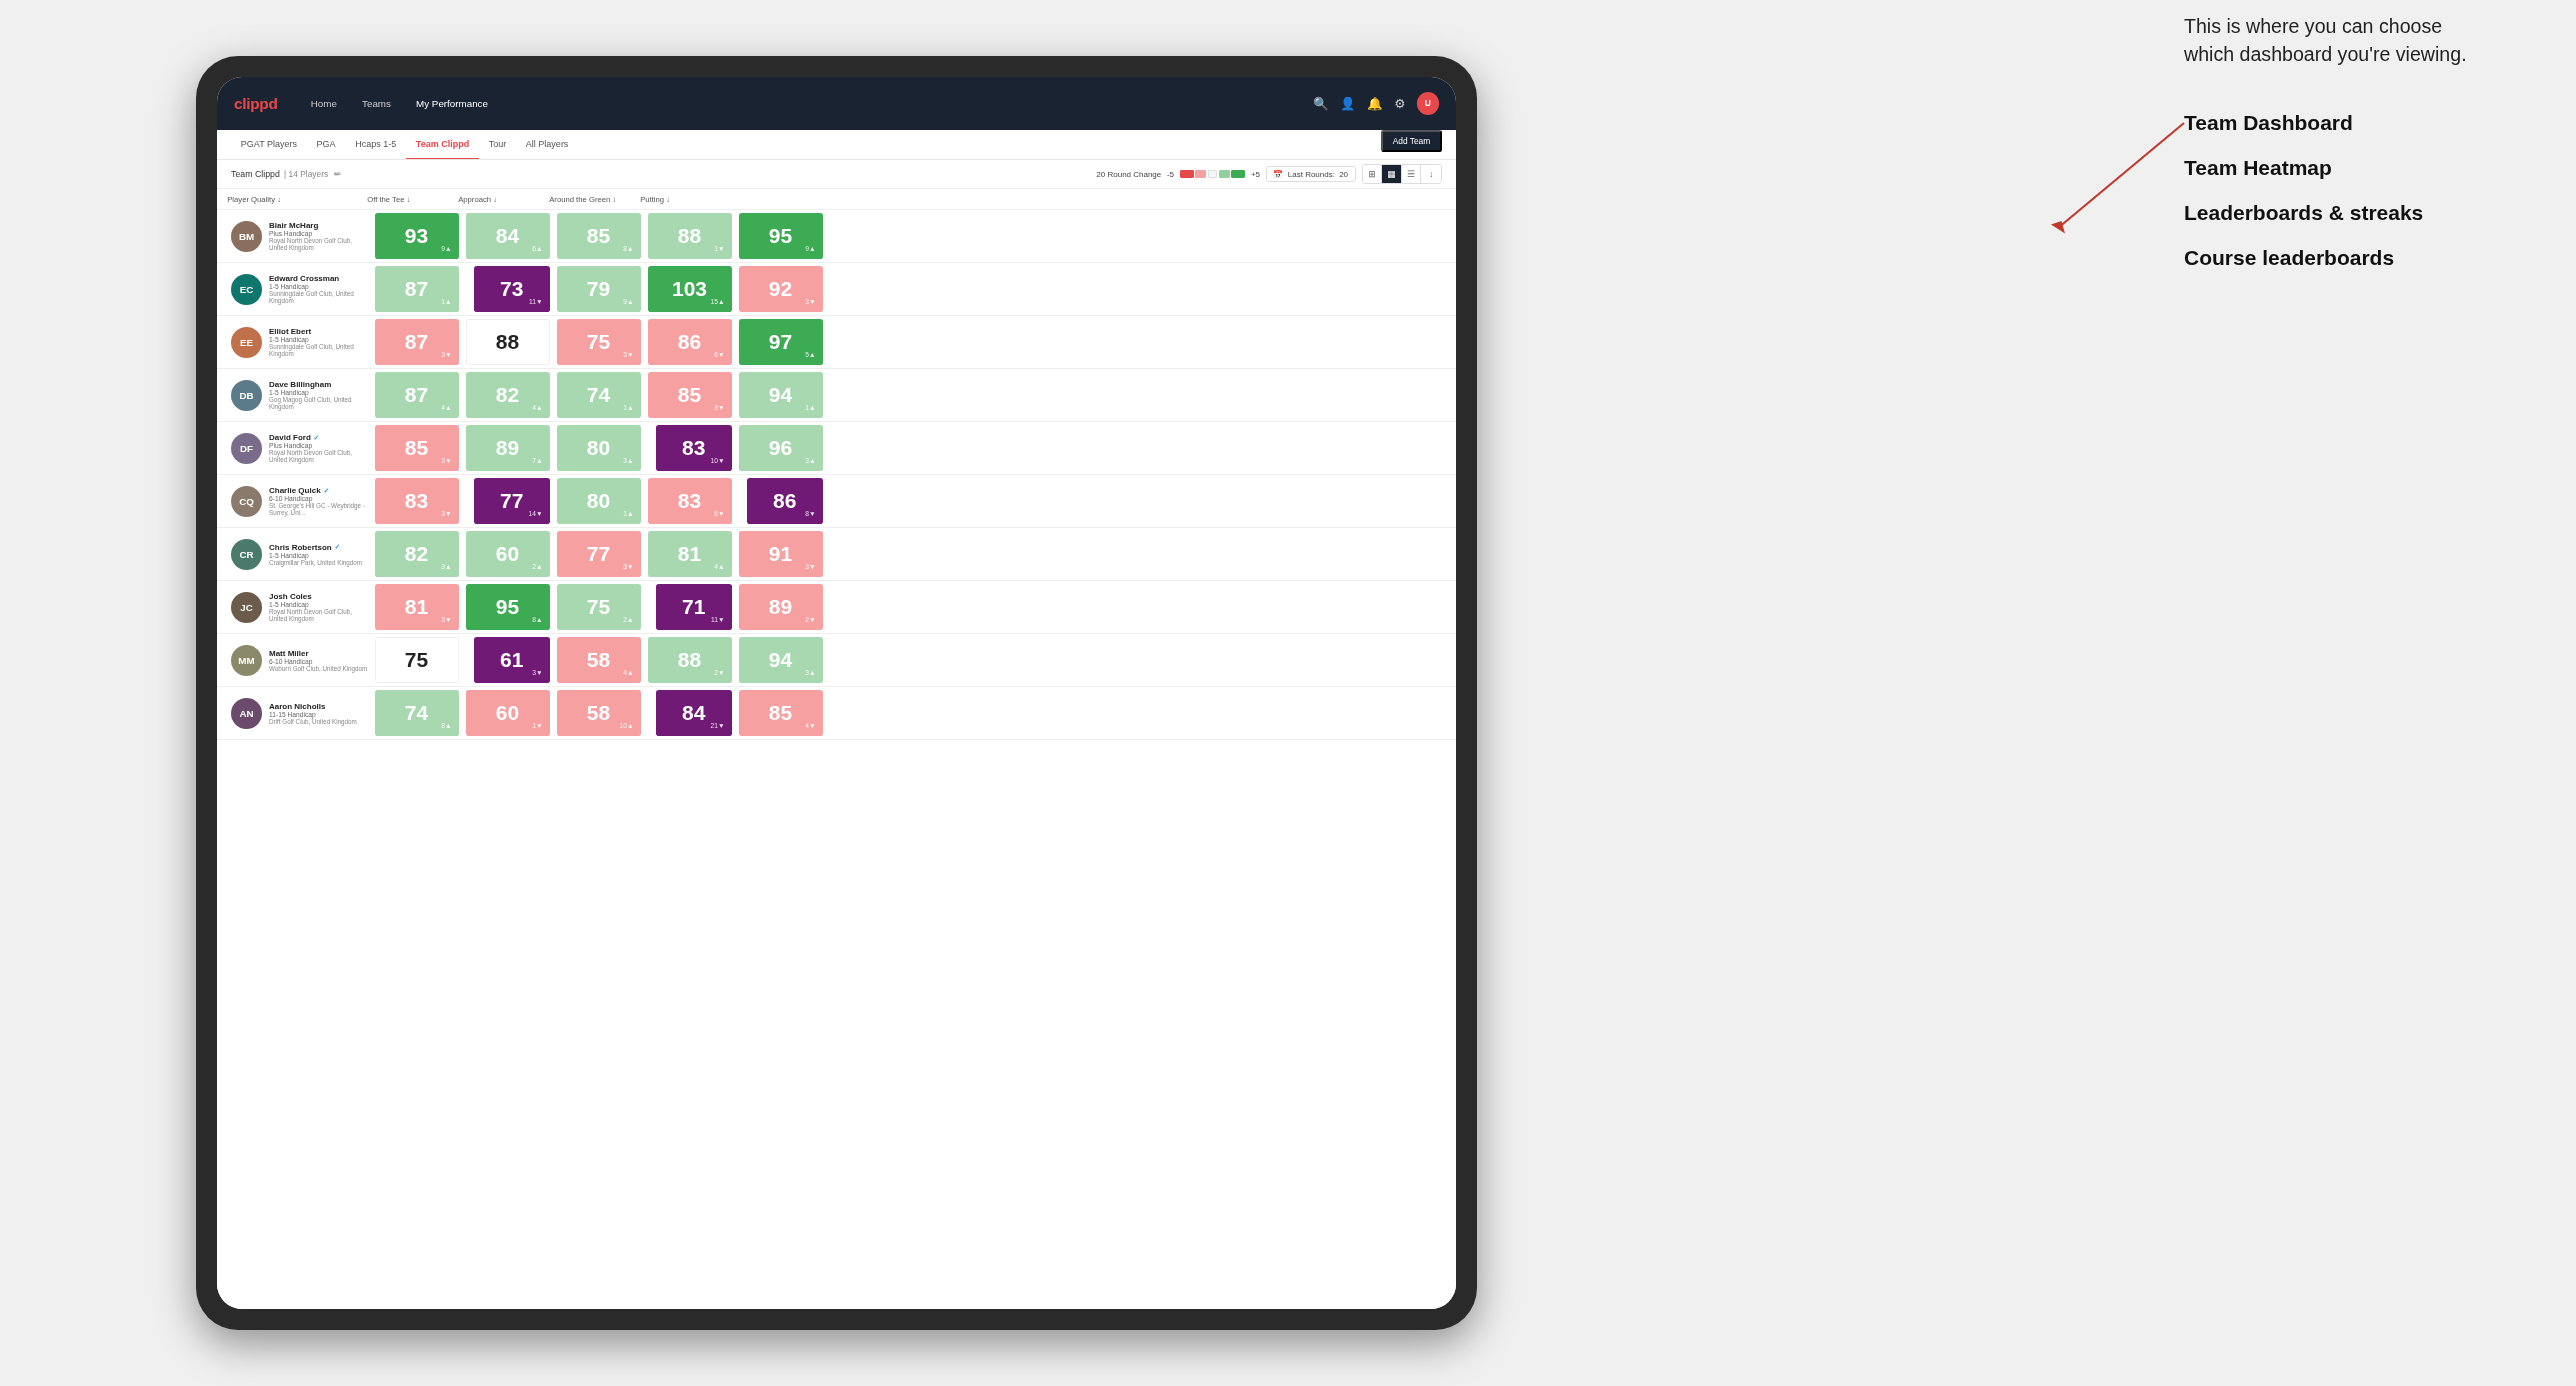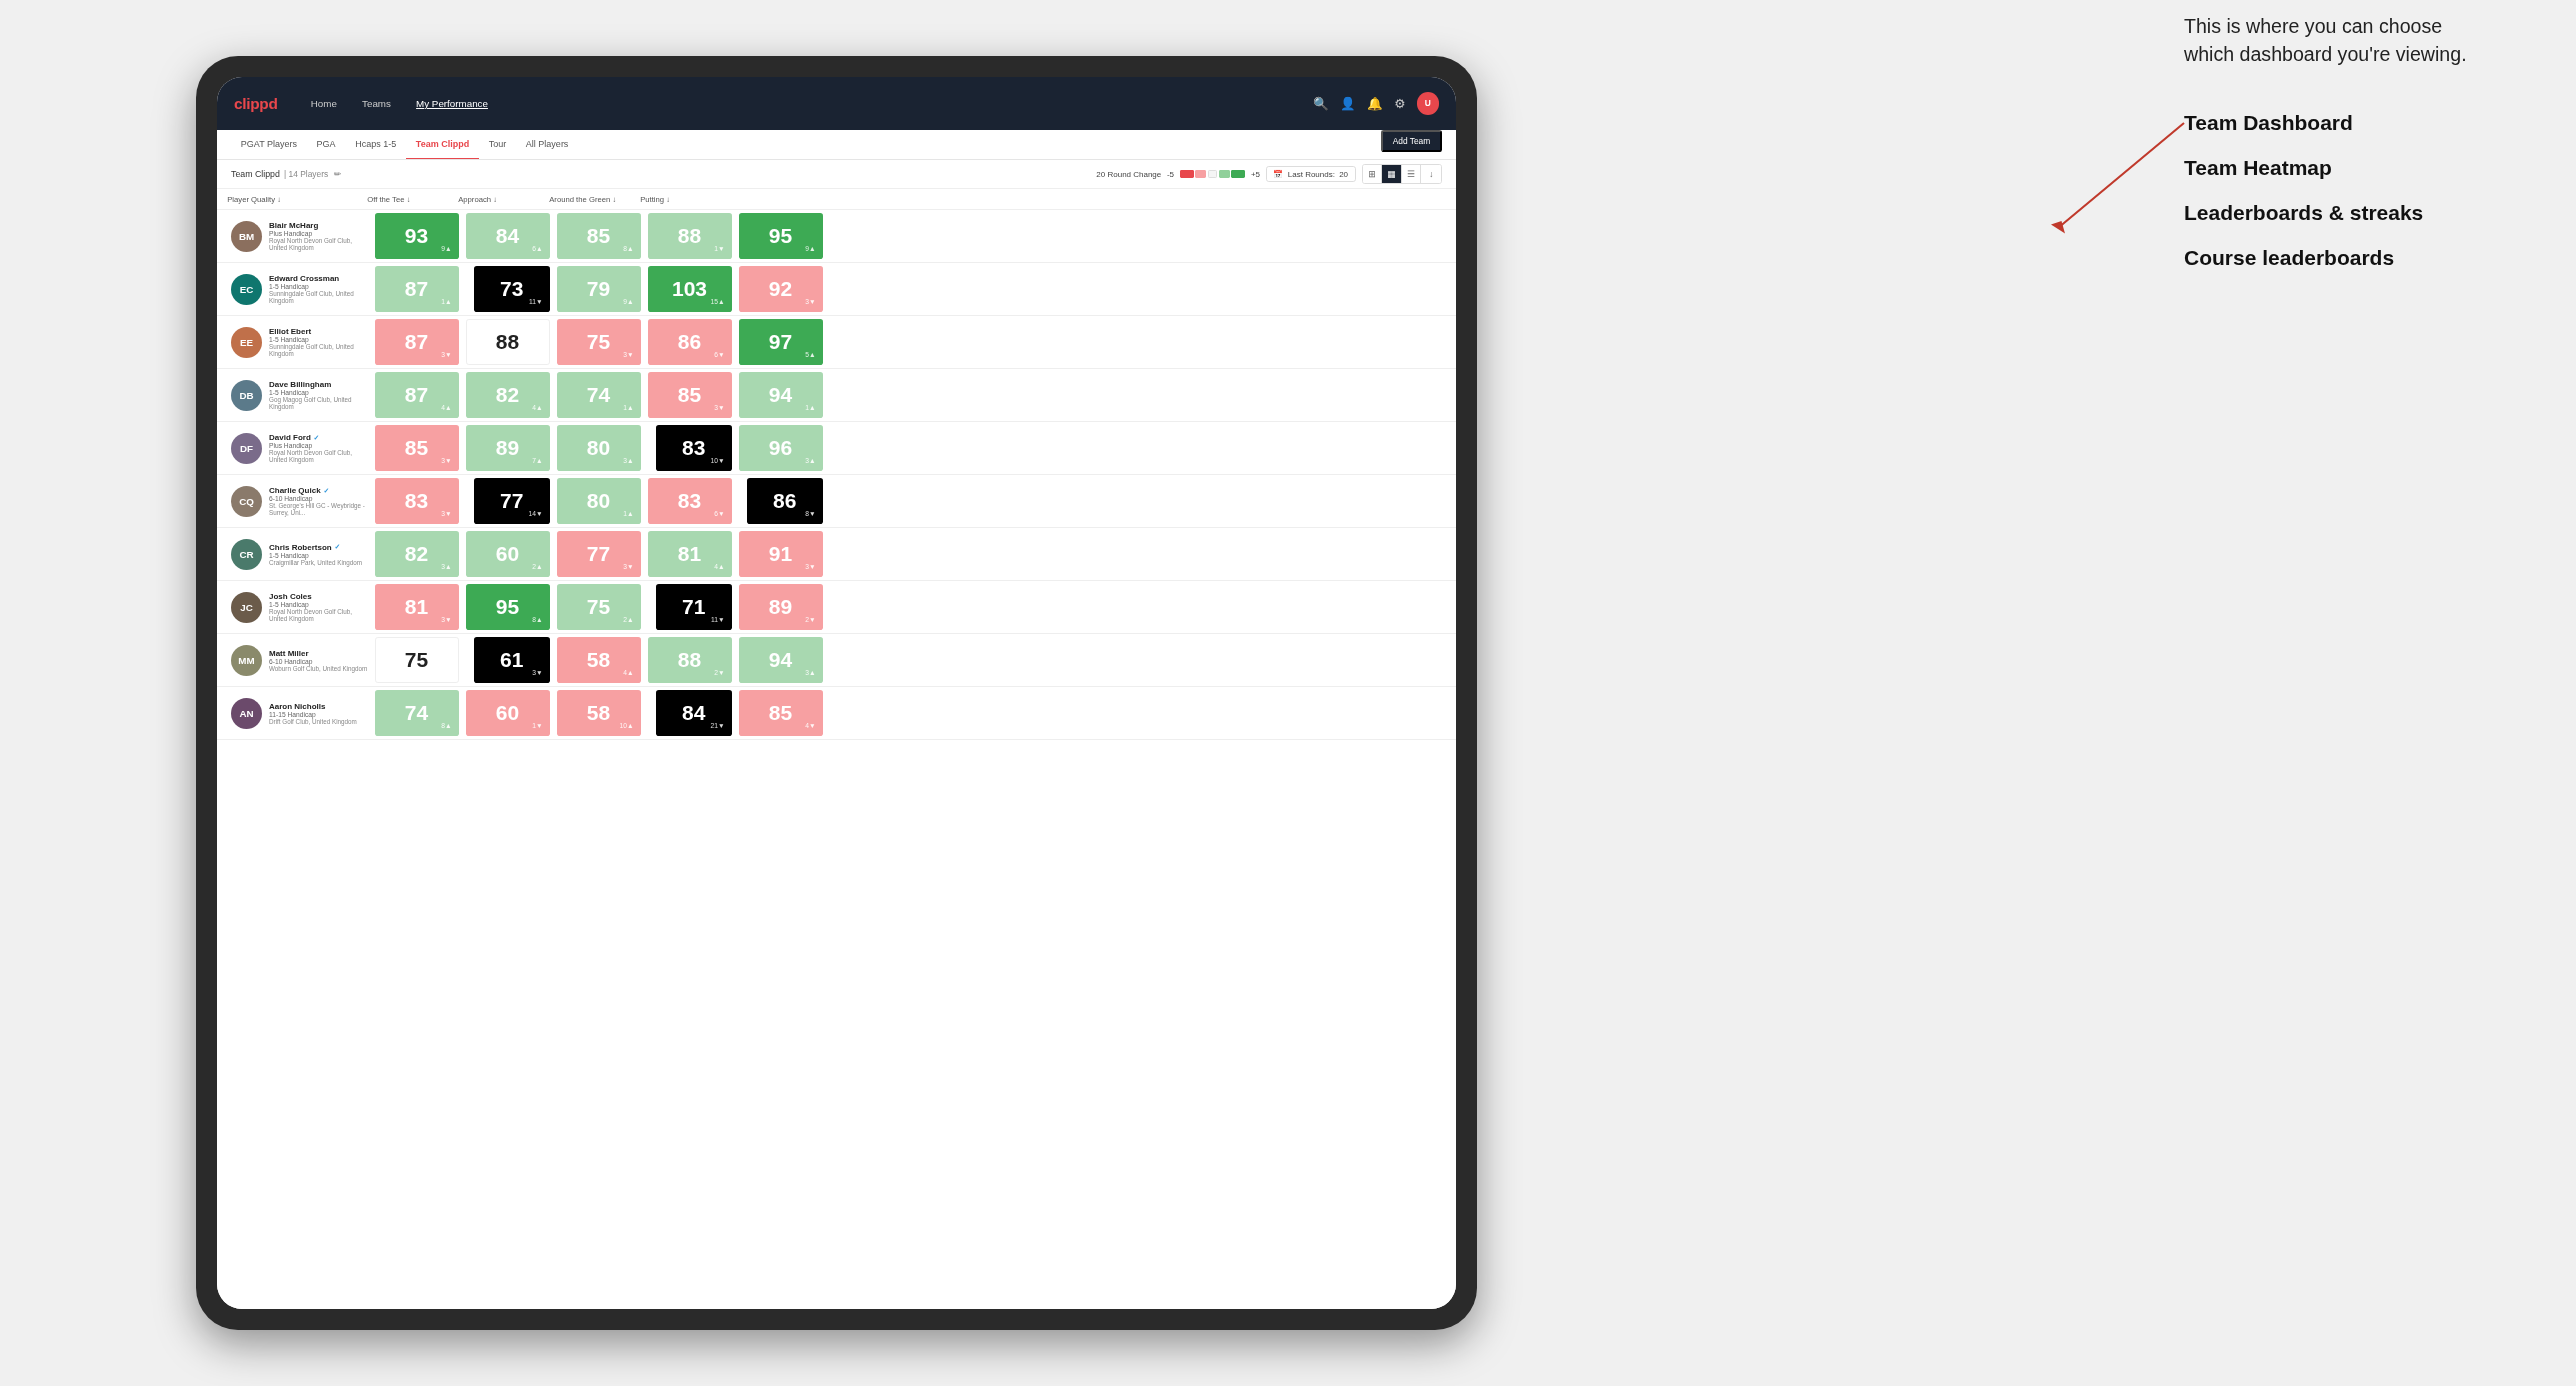--- a/index.html
+++ b/index.html
@@ -57,21 +57,20 @@
       flex: 1;
     }
     .nav-link {
       color: #ccc;
       font-size: 9.8px;
       cursor: pointer;
       padding: 2.8px 5.6px;
     }
     .nav-link.active {
       color: #fff;
-      text-decoration: underline;
     }
     .nav-icons {
       display: flex;
       gap: 11.2px;
       align-items: center;
     }
     .nav-icon {
       color: #ccc;
       font-size: 12.6px;
       cursor: pointer;
@@ -313,21 +312,21 @@
 
     
     .sc-green-dark { background: #3daa54; }
     .sc-green-dark .score-main { color: #fff; }
     .sc-green-dark .score-change { color: rgba(255,255,255,0.85); }
 
     .sc-green-light { background: #a8d8b0; }
     .sc-green-light .score-main { color: #fff; }
     .sc-green-light .score-change { color: rgba(255,255,255,0.9); }
 
-    .sc-red-dark { background: #000000; margin-left: 12px; }
+    .sc-red-dark { background: #701a75; margin-left: 12px; }
     .sc-red-dark .score-main { color: #fff; }
     .sc-red-dark .score-change { color: rgba(255,255,255,0.85); }
 
     .sc-red-light { background: #f7a0a2; }
     .sc-red-light .score-main { color: #fff; }
     .sc-red-light .score-change { color: rgba(255,255,255,0.9); }
 
     .sc-white { background: #fff; border: 0.7px solid #eee; }
     .sc-white .score-main { color: #222; }
 

